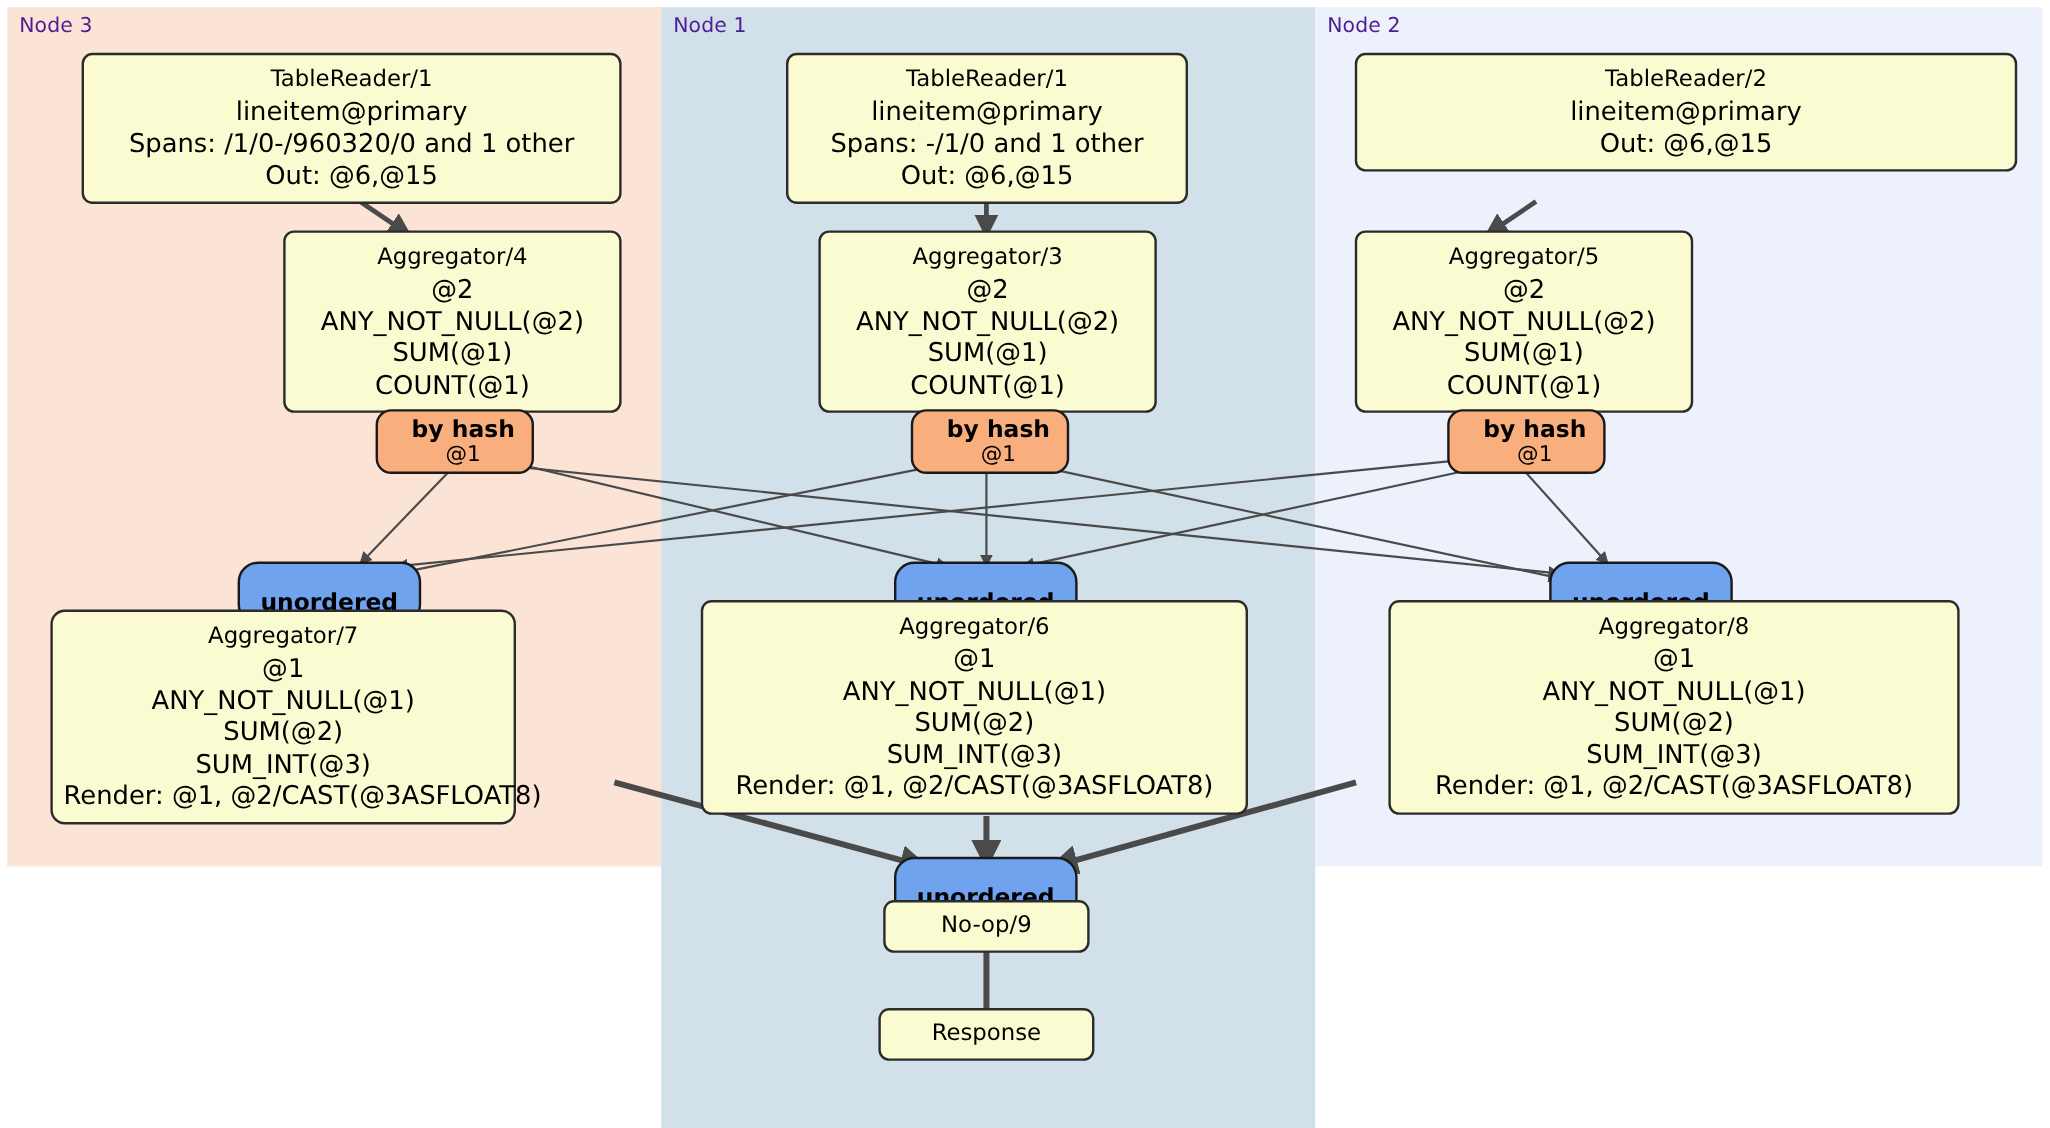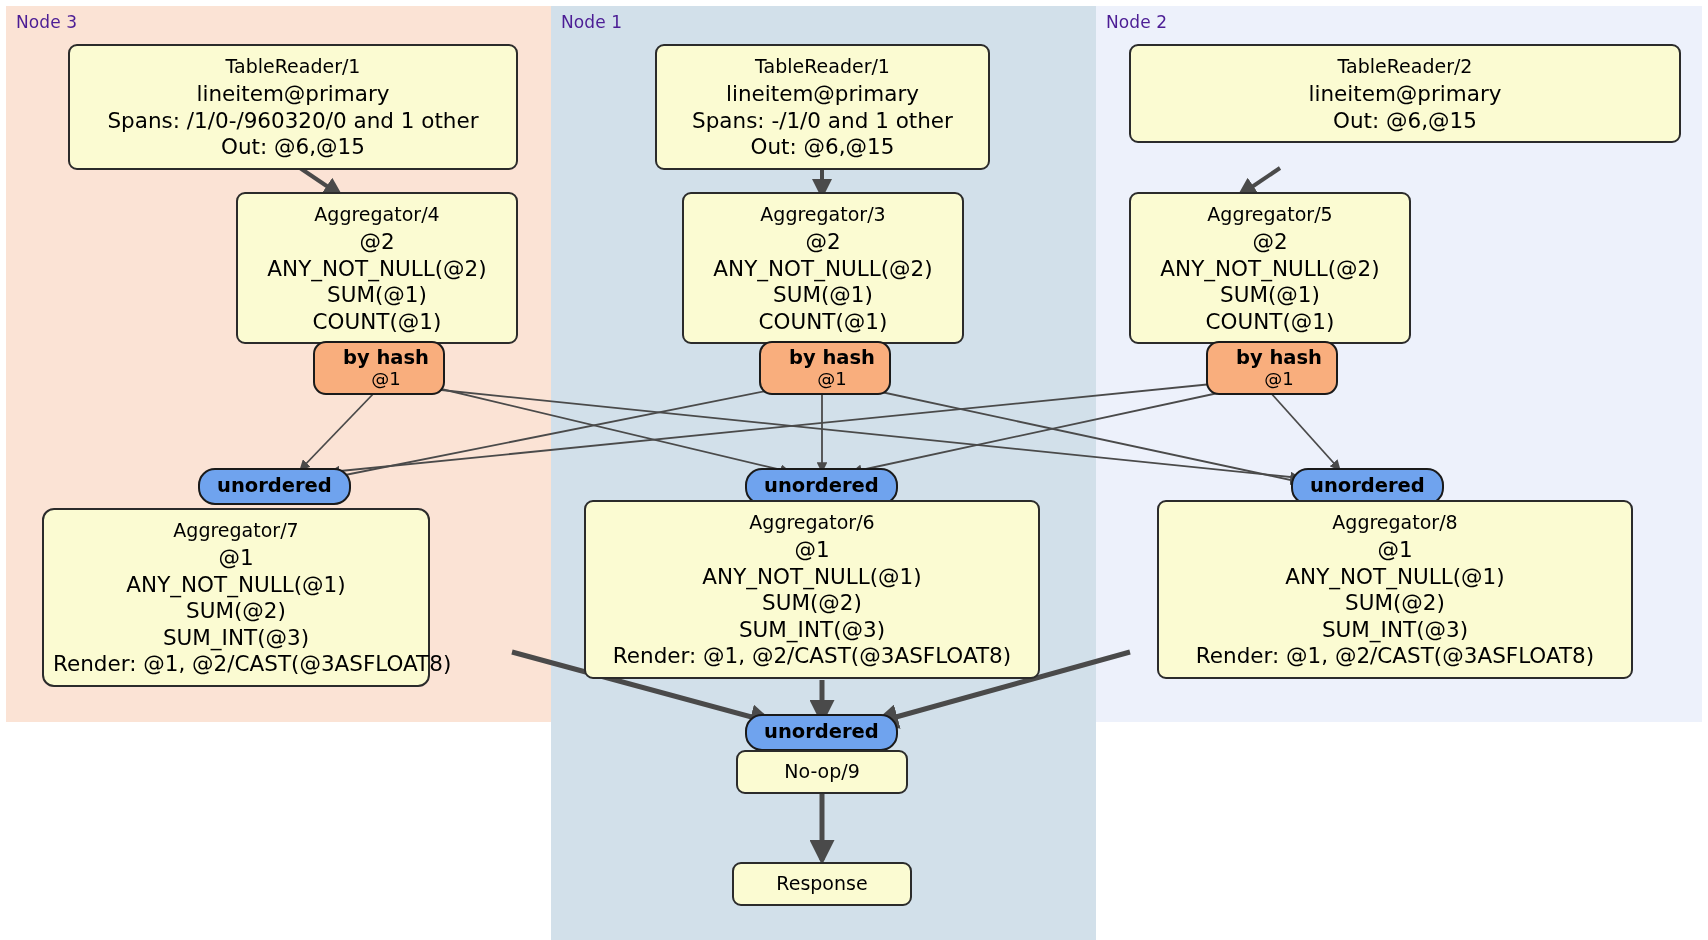--- a/index.html
+++ b/index.html
@@ -91,21 +91,21 @@
     display: block;
     font-weight: normal;
     font-size: 18px;
     line-height: 20px;
   }
   .pill-unordered {
     background: #6fa3ee;
     border-radius: 17px;
     font-size: 19.5px;
     line-height: 22px;
-    padding: 5px 17px 6px 17px;
+    padding: 21px 17px 6px 17px;
   }
   
   #edges {
     position: absolute;
     left: 0; top: 0;
     width: 1708px; height: 940px;
     pointer-events: none;
   }
 </style>
 </head>
@@ -257,17 +257,17 @@
   </div>
 
   <div class="pill pill-unordered" style="left:745px; top:714px;">
     <span>unordered</span>
   </div>
 
   <div class="proc-box compact" style="left:736px; top:750px; width:172px;">
     <span class="title">No-op/9</span>
   </div>
 
-  <div class="proc-box compact" style="left:732px; top:862px; width:180px;">
+  <div class="proc-box compact" style="left:732px; top:840px; width:180px;">
     <span class="title">Response</span>
   </div>
 
 </div>
 
 </body></html>

